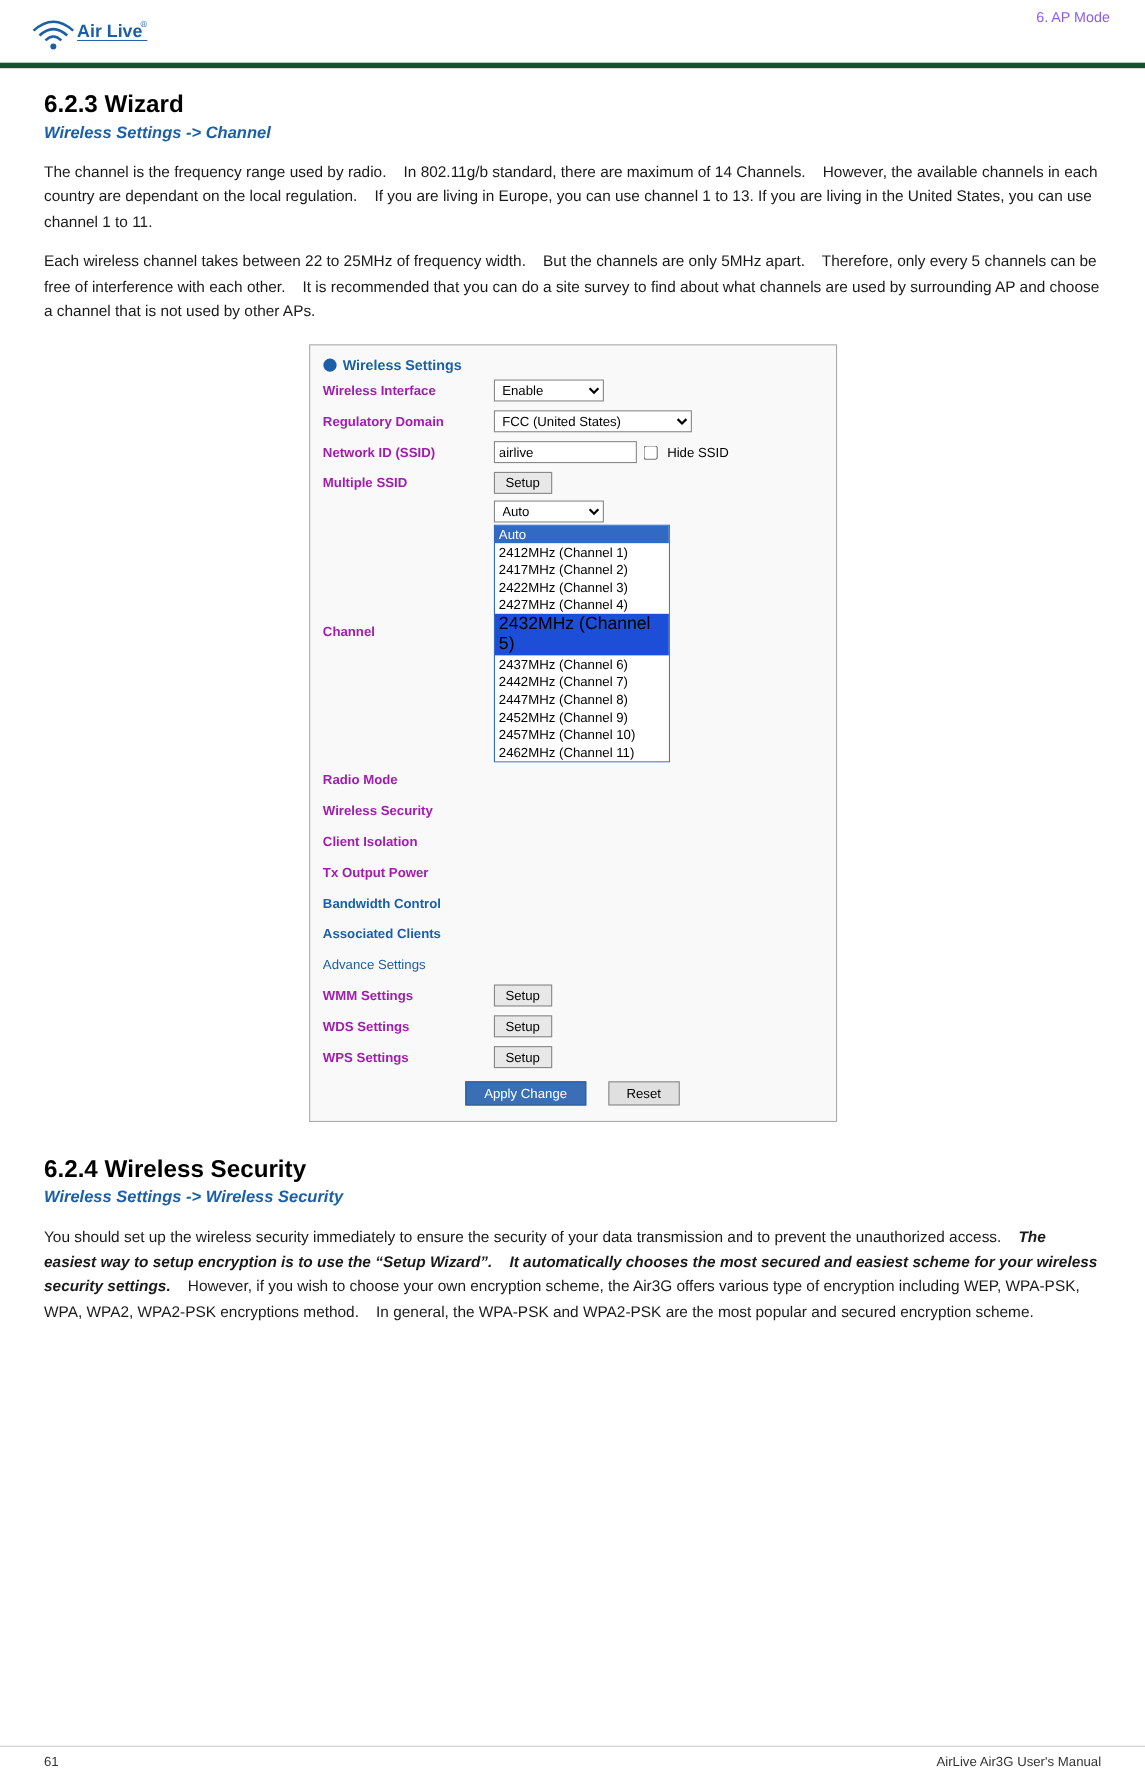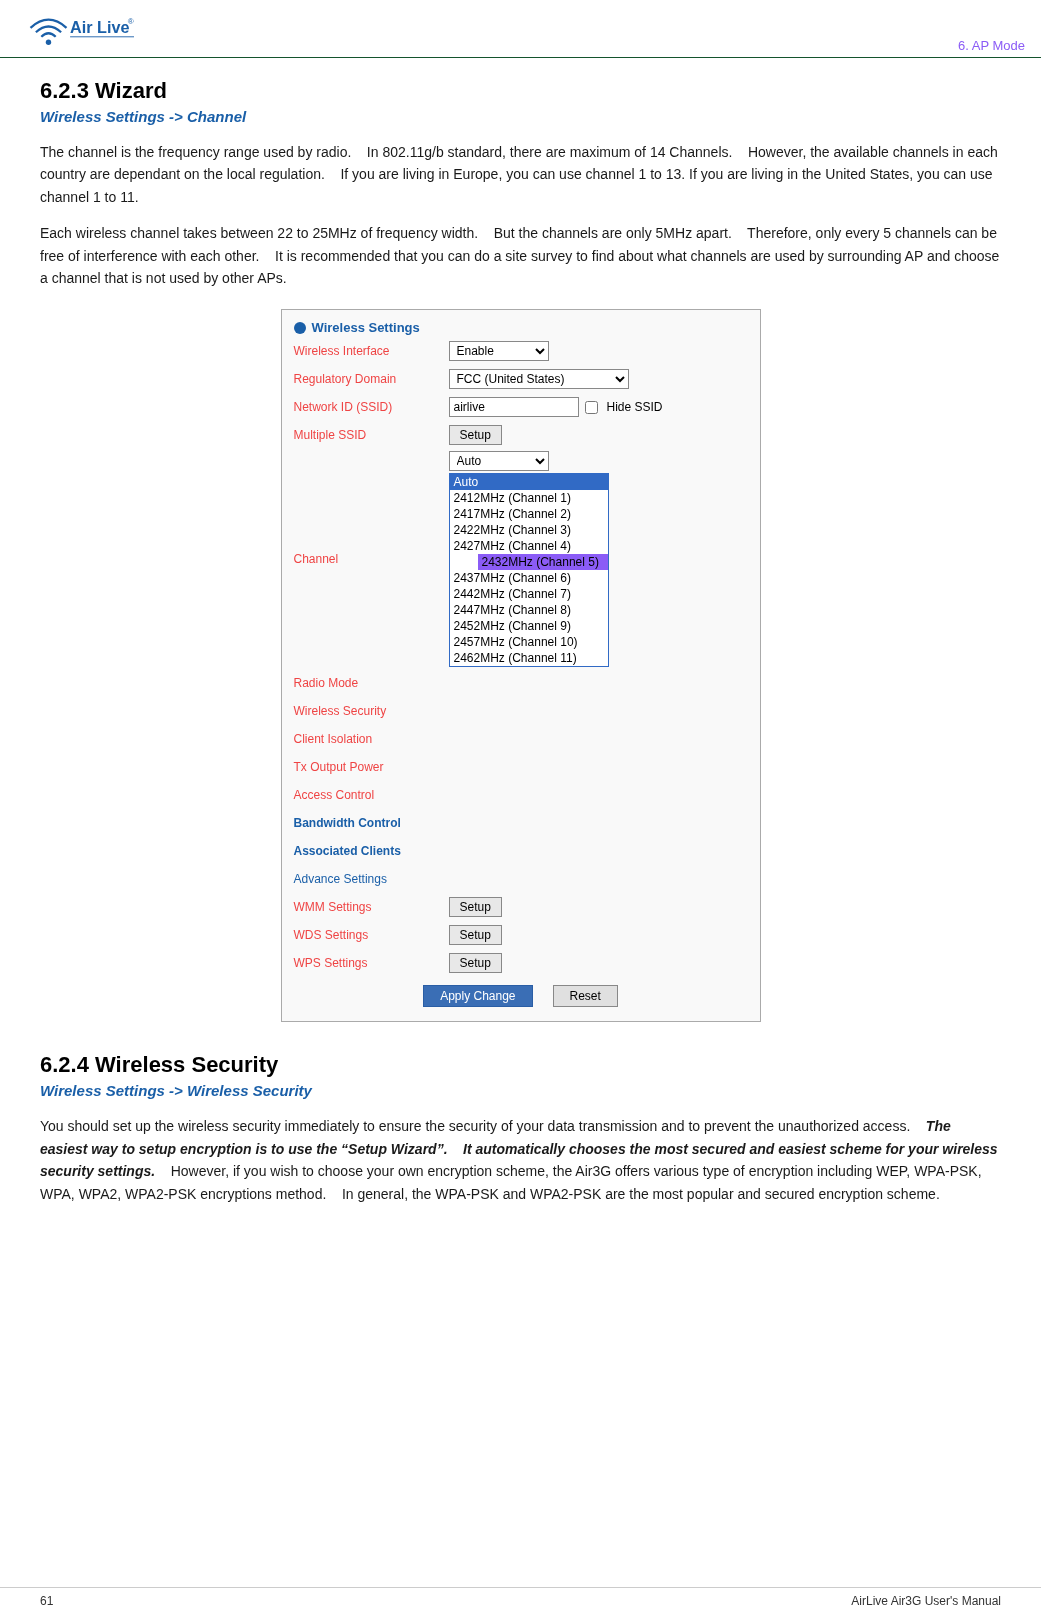--- a/index.html
+++ b/index.html
@@ -10,23 +10,23 @@
       color: #000;
       width: 1041px;
       min-height: 1618px;
       position: relative;
     }
 
     
     .header {
       display: flex;
       justify-content: space-between;
-      align-items: flex-end;
-      padding: 8px 16px 4px 20px;
-      border-bottom: 1px solid #14532d;
+      align-items: flex-start;
+      padding: 8px 32px 4px 20px;
+      border-bottom: 5px solid #14532d;
     }
     .logo-area {
       display: flex;
       align-items: center;
     }
     .logo-svg {
       width: 120px;
       height: 45px;
     }
     .header-right {
@@ -91,22 +91,22 @@
     }
     .settings-row {
       display: flex;
       align-items: center;
       margin-bottom: 4px;
       min-height: 24px;
     }
     .settings-label {
       width: 155px;
       font-size: 12px;
-      font-weight: normal;
-      color: #ef4444;
+      font-weight: bold;
+      color: #a21caf;
       flex-shrink: 0;
     }
     .settings-control {
       flex: 1;
       display: flex;
       align-items: center;
       gap: 6px;
     }
     .ctrl-select {
       border: 1px solid #888;
@@ -281,21 +281,21 @@
                 <option>Auto</option>
               </select>
             </div>
 
             <div style="border:1px solid #316ac5; background:#fff; width:160px; position:relative; z-index:10;">
               <div style="background:#316ac5; color:#fff; padding:1px 4px; font-size:12px;">Auto</div>
               <div style="padding:1px 4px; font-size:12px; background:#fff;">2412MHz (Channel 1)</div>
               <div style="padding:1px 4px; font-size:12px; background:#fff;">2417MHz (Channel 2)</div>
               <div style="padding:1px 4px; font-size:12px; background:#fff;">2422MHz (Channel 3)</div>
               <div style="padding:1px 4px; font-size:12px; background:#fff;">2427MHz (Channel 4)</div>
-              <div style="padding:1px 4px; font-size:12px; background:#8b5cf6;margin-left:28px;">2432MHz (Channel 5)</div>
+              <div style="padding:1px 4px; font-size:16px; background:#1d4ed8;">2432MHz (Channel 5)</div>
               <div style="padding:1px 4px; font-size:12px; background:#fff;">2437MHz (Channel 6)</div>
               <div style="padding:1px 4px; font-size:12px; background:#fff;">2442MHz (Channel 7)</div>
               <div style="padding:1px 4px; font-size:12px; background:#fff;">2447MHz (Channel 8)</div>
               <div style="padding:1px 4px; font-size:12px; background:#fff;">2452MHz (Channel 9)</div>
               <div style="padding:1px 4px; font-size:12px; background:#fff;">2457MHz (Channel 10)</div>
               <div style="padding:1px 4px; font-size:12px; background:#fff;">2462MHz (Channel 11)</div>
             </div>
           </div>
         </div>
       </div>
@@ -313,24 +313,20 @@
       <div class="settings-row">
         <div class="settings-label">Client Isolation</div>
         <div class="settings-control"></div>
       </div>
 
       <div class="settings-row">
         <div class="settings-label">Tx Output Power</div>
         <div class="settings-control"></div>
       </div>
 
-      <div class="settings-row">
-        <div class="settings-label">Access Control</div>
-        <div class="settings-control"></div>
-      </div>
 
       <div class="settings-row">
         <div class="settings-label" style="font-weight:bold; color:#1a5fa8;">Bandwidth Control</div>
         <div class="settings-control"></div>
       </div>
 
       <div class="settings-row">
         <div class="settings-label" style="font-weight:bold; color:#1a5fa8;">Associated Clients</div>
         <div class="settings-control"></div>
       </div>

